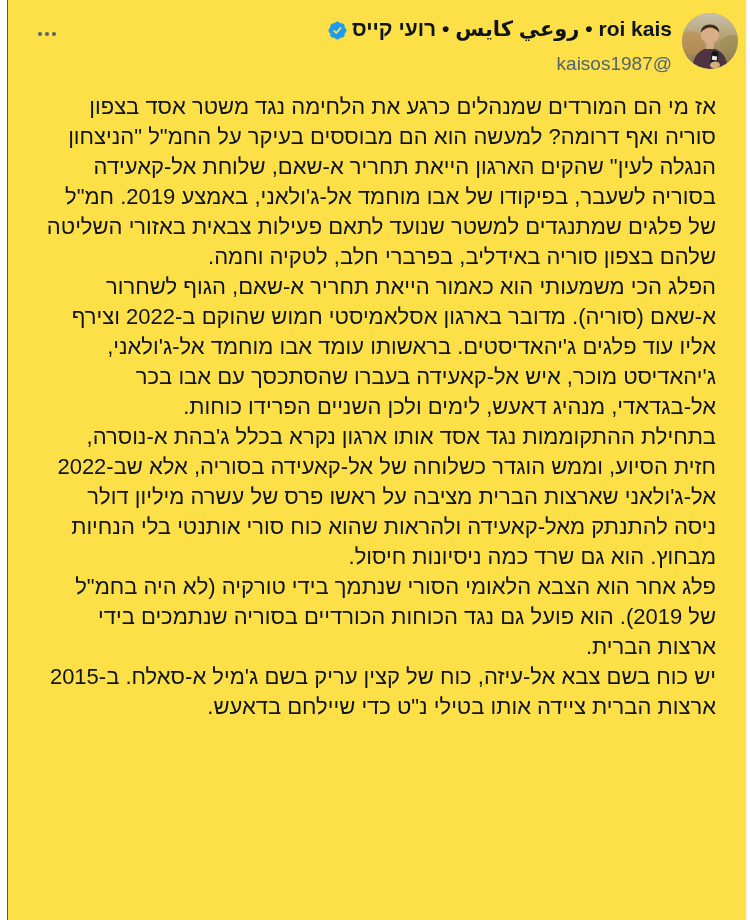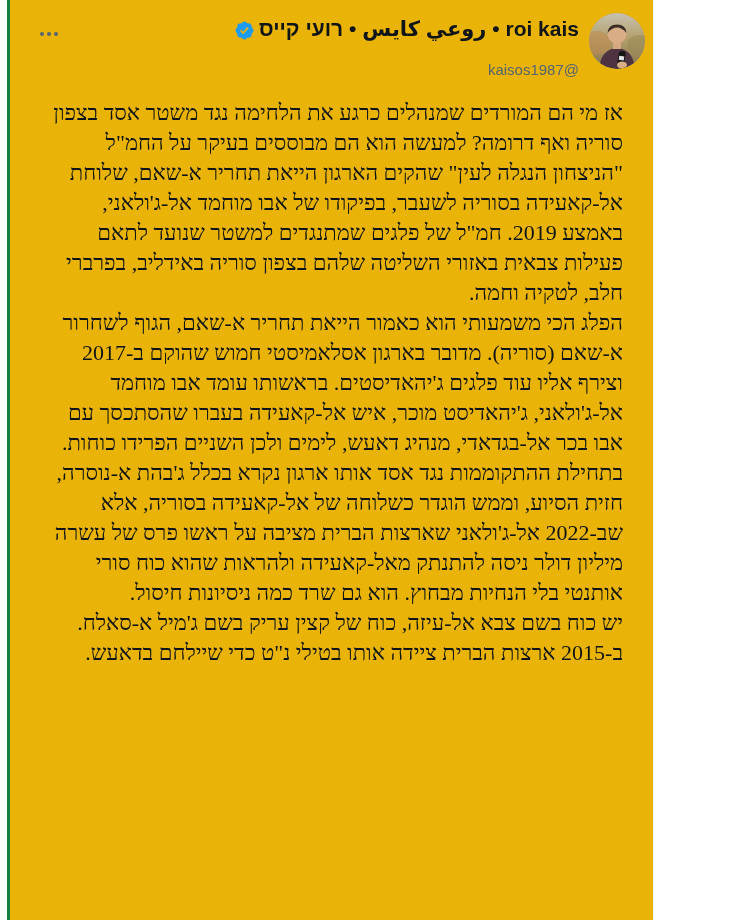--- a/index.html
+++ b/index.html
@@ -9,24 +9,24 @@
     font-family: "Liberation Sans", "DejaVu Sans", sans-serif;
   }
   body {
     width: 750px;
     height: 920px;
     overflow: hidden;
   }
   .tweet-column {
     box-sizing: border-box;
     margin-left: 7px;
-    width: 647px;
+    width: 740px;
     min-height: 920px;
-    background: #eab308;
-    border-left: 3px solid #15803d;
+    background: #fde047;
+    border-left: 1px solid #15803d;
     border-right: 1px solid #eff3f4;
   }
   .tweet-header {
     direction: rtl;
     display: flex;
     align-items: flex-start;
     gap: 10px;
     padding: 13px 8px 0 26px;
   }
   .avatar {
@@ -58,25 +58,25 @@
     cursor: pointer;
     direction: rtl;
   }
   .verified-badge {
     width: 21px;
     height: 21px;
     flex: none;
     margin-top: 2px;
   }
   .handle {
-    font-size: 15px;
+    font-size: 19px;
     line-height: 24px;
     color: #536471;
     cursor: pointer;
-    margin-top: 16px;
+    margin-top: 10px;
   }
   .more-button {
     flex: none;
     display: flex;
     gap: 3px;
     margin-top: 15px;
     padding: 4px;
     cursor: pointer;
     border-radius: 50%;
   }
@@ -87,21 +87,20 @@
     background: #536471;
   }
   .tweet-body {
     direction: rtl;
     text-align: right;
     font-size: 22px;
     line-height: 30px;
     color: #0f1419;
     padding: 16px 30px 20px 34px;
     unicode-bidi: plaintext;
-    font-family: Liberation Serif, serif;
   }
   .tweet-paragraph {
     margin: 0;
     direction: rtl;
   }
 </style>
 </head>
 <body>
 
 <div class="tweet-column">
@@ -148,18 +147,19 @@
     <div class="more-button">
       <span class="dot"></span>
       <span class="dot"></span>
       <span class="dot"></span>
     </div>
 
   </div>
 
   <div class="tweet-body">
       <div class="tweet-paragraph">אז מי הם המורדים שמנהלים כרגע את הלחימה נגד משטר אסד בצפון סוריה ואף דרומה? למעשה הוא הם מבוססים בעיקר על החמ"ל "הניצחון הנגלה לעין" שהקים הארגון הייאת תחריר א-שאם, שלוחת אל-קאעידה בסוריה לשעבר, בפיקודו של אבו מוחמד אל-ג'ולאני, באמצע 2019. חמ"ל של פלגים שמתנגדים למשטר שנועד לתאם פעילות צבאית באזורי השליטה שלהם בצפון סוריה באידליב, בפרברי חלב, לטקיה וחמה.</div>
-      <div class="tweet-paragraph">הפלג הכי משמעותי הוא כאמור הייאת תחריר א-שאם, הגוף לשחרור א-שאם (סוריה). מדובר בארגון אסלאמיסטי חמוש שהוקם ב-2017 וצירף אליו עוד פלגים ג'יהאדיסטים. בראשותו עומד אבו מוחמד אל-ג'ולאני, ג'יהאדיסט מוכר, איש אל-קאעידה בעברו שהסתכסך עם אבו בכר אל-בגדאדי, מנהיג דאעש, לימים ולכן השניים הפרידו כוחות.</div>
+      <div class="tweet-paragraph">הפלג הכי משמעותי הוא כאמור הייאת תחריר א-שאם, הגוף לשחרור א-שאם (סוריה). מדובר בארגון אסלאמיסטי חמוש שהוקם ב-2022 וצירף אליו עוד פלגים ג'יהאדיסטים. בראשותו עומד אבו מוחמד אל-ג'ולאני, ג'יהאדיסט מוכר, איש אל-קאעידה בעברו שהסתכסך עם אבו בכר אל-בגדאדי, מנהיג דאעש, לימים ולכן השניים הפרידו כוחות.</div>
       <div class="tweet-paragraph">בתחילת ההתקוממות נגד אסד אותו ארגון נקרא בכלל ג'בהת א-נוסרה, חזית הסיוע, וממש הוגדר כשלוחה של אל-קאעידה בסוריה, אלא שב-2022 אל-ג'ולאני שארצות הברית מציבה על ראשו פרס של עשרה מיליון דולר ניסה להתנתק מאל-קאעידה ולהראות שהוא כוח סורי אותנטי בלי הנחיות מבחוץ. הוא גם שרד כמה ניסיונות חיסול.</div>
+      <div class="tweet-paragraph">פלג אחר הוא הצבא הלאומי הסורי שנתמך בידי טורקיה (לא היה בחמ"ל של 2019). הוא פועל גם נגד הכוחות הכורדיים בסוריה שנתמכים בידי ארצות הברית.</div>
       <div class="tweet-paragraph">יש כוח בשם צבא אל-עיזה, כוח של קצין עריק בשם ג'מיל א-סאלח. ב-2015 ארצות הברית ציידה אותו בטילי נ"ט כדי שיילחם בדאעש.</div>
     </div>
 
 </div>
 
 </body></html>

